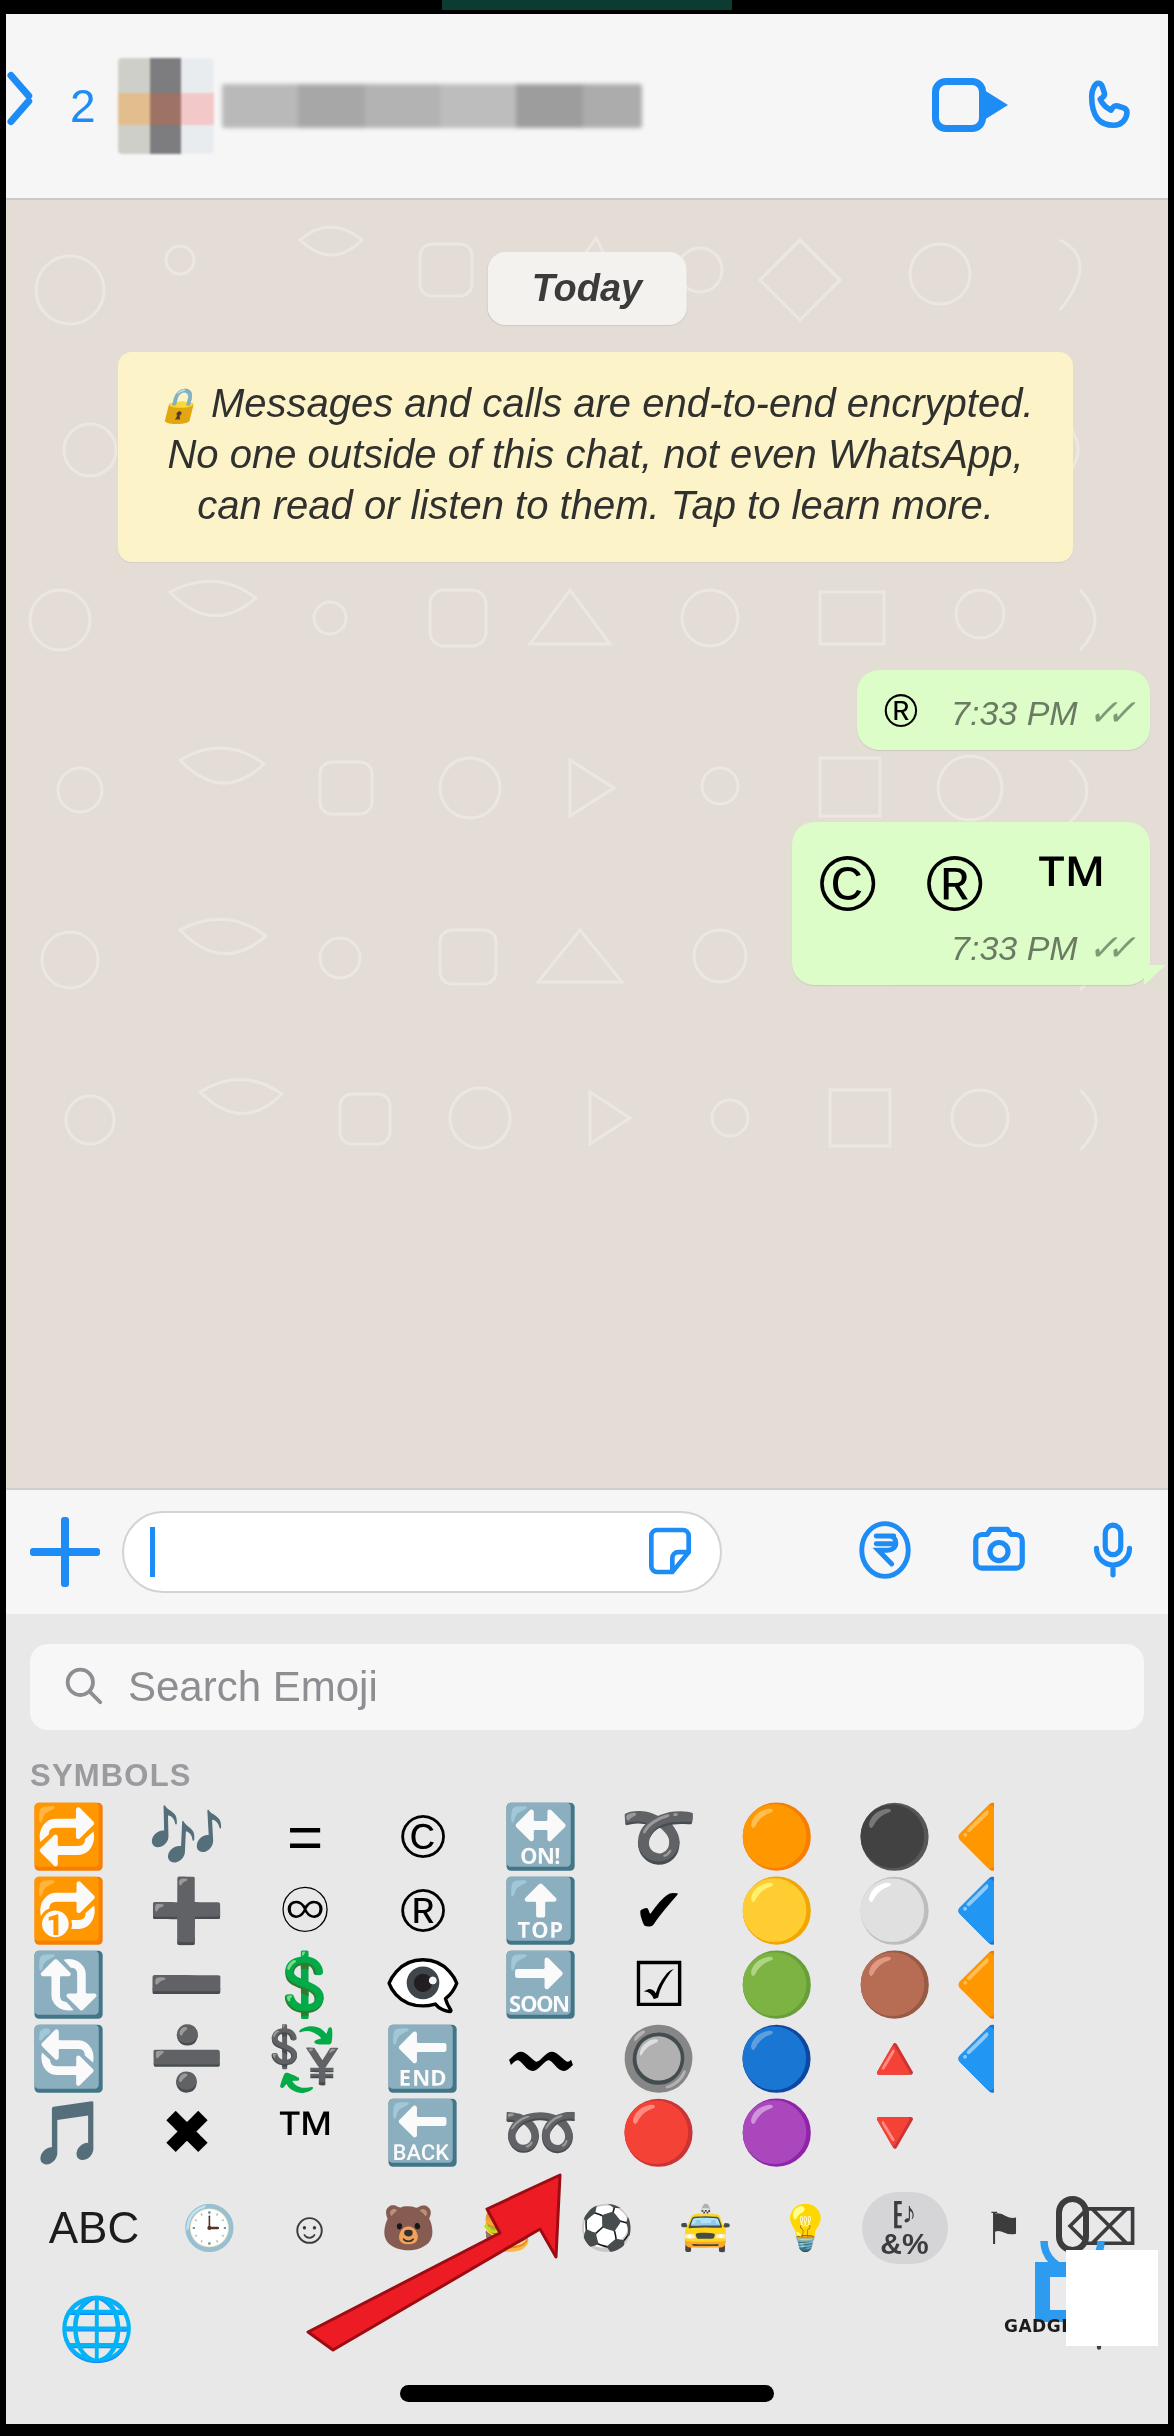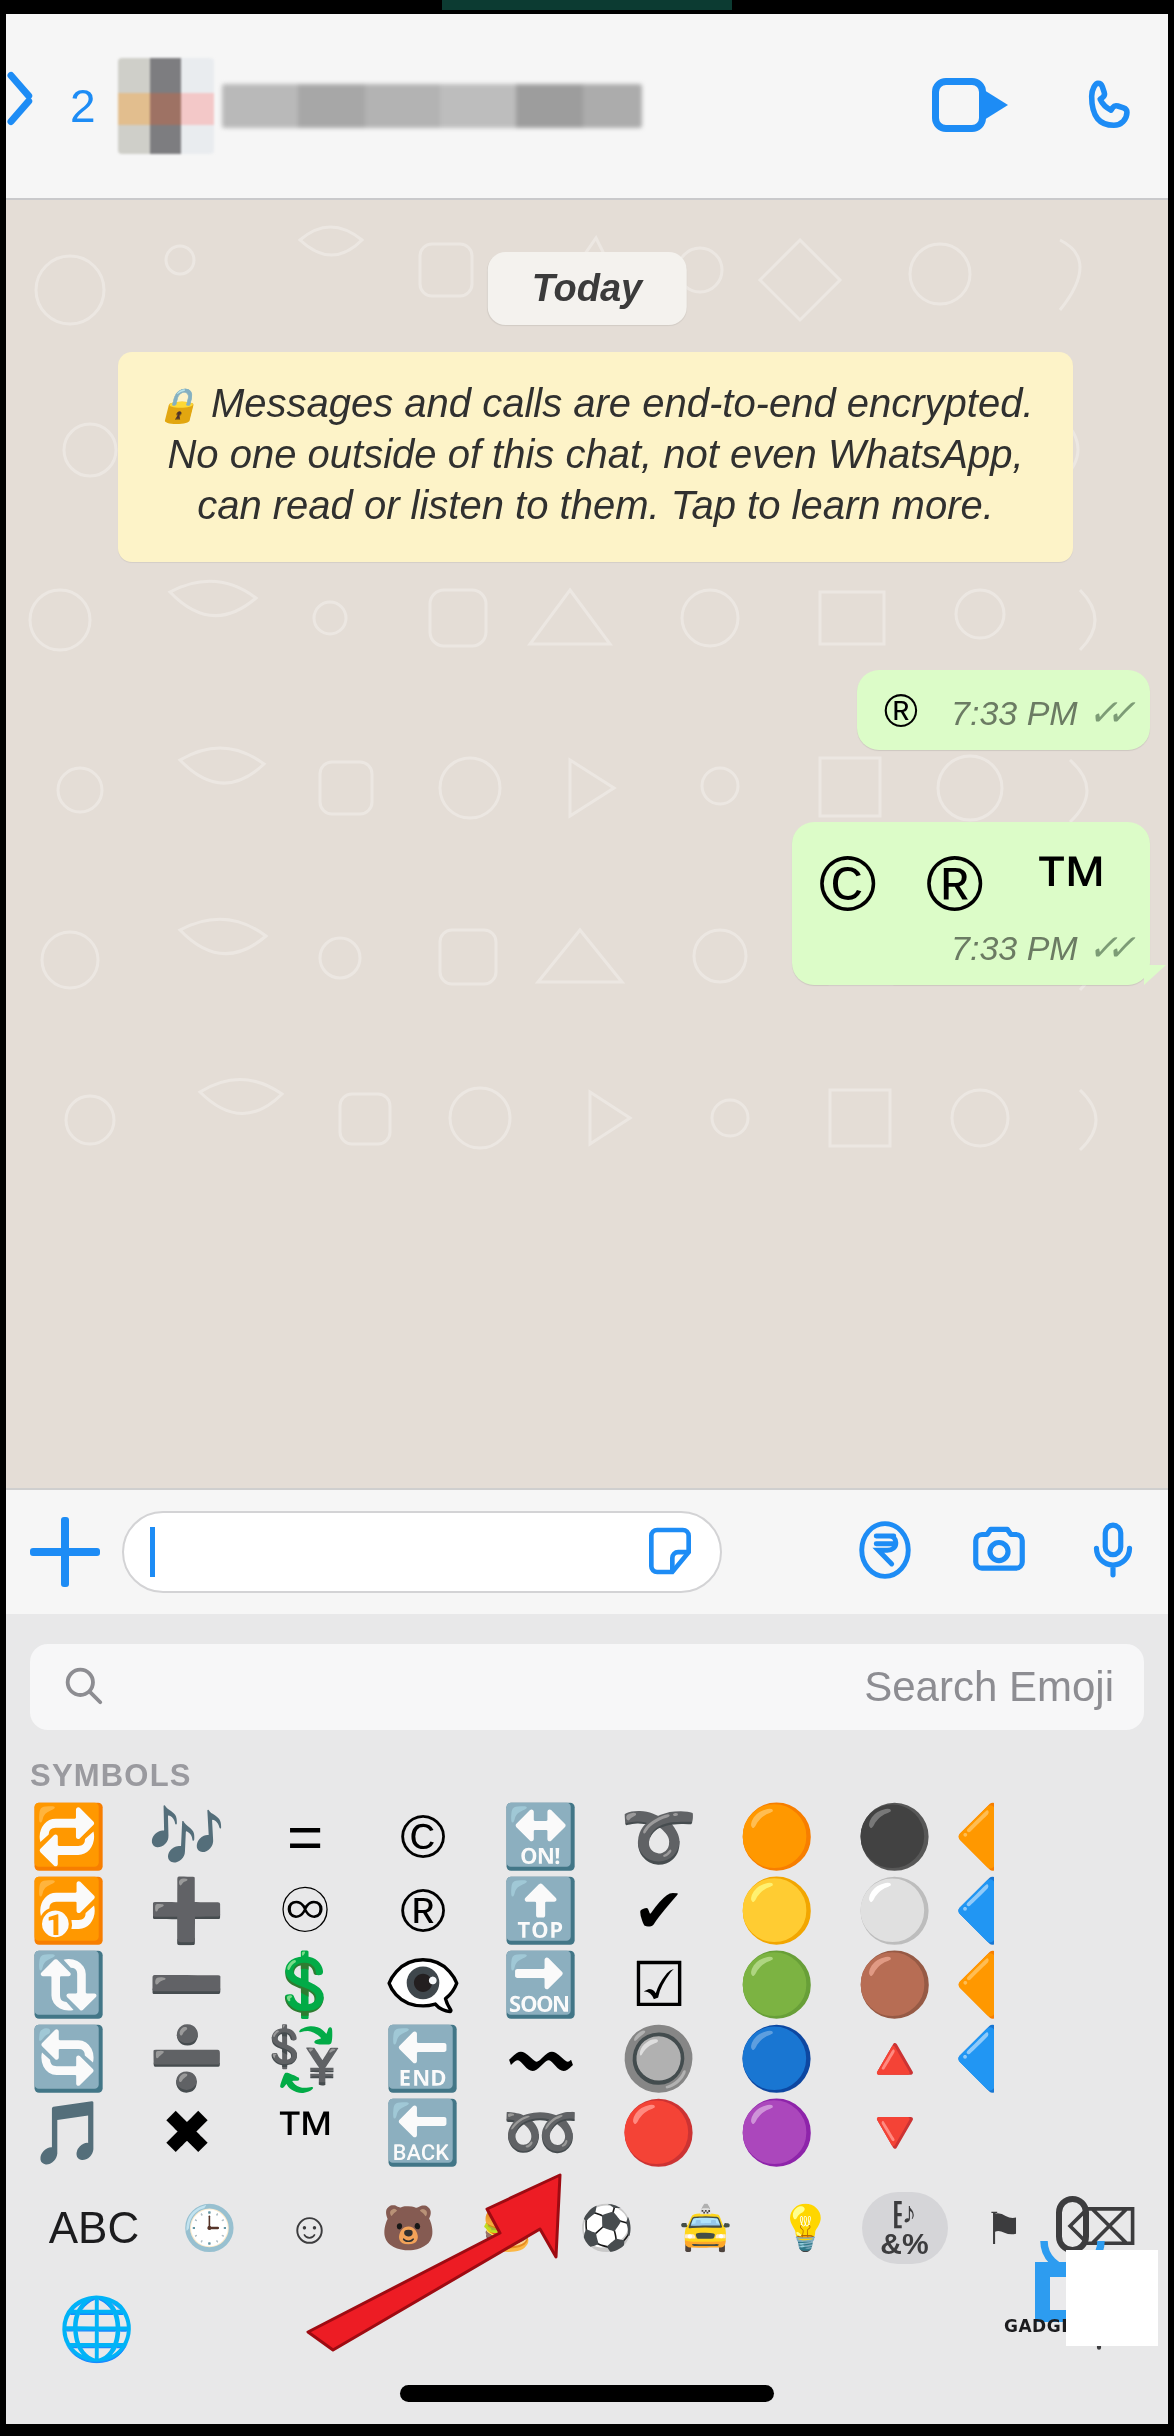--- a/index.html
+++ b/index.html
@@ -142,21 +142,21 @@
   }
   .caret { width: 5px; height: 50px; background: #1d8cf5; }
   .sticker { margin-left: auto; width: 56px; height: 58px; }
   .comp-icons { margin-left: auto; display:flex; align-items:center; gap: 52px; }
   .ic-24 { width: 62px; height: 66px; }
   
   .keyboard { flex: 0 0 auto; background:#e8e8e9; }
   .kb-search-wrap { padding: 30px 30px 0; }
   .kb-search {
     height: 86px; background:#f7f7f8; border-radius: 18px;
-    display:flex; align-items:center; padding: 0 30px; gap: 22px; justify-content: space-between;
+    display:flex; align-items:center; padding: 0 30px; gap: 22px;
   }
   .kb-search .ph { color:#8d8d92; font-size: 42px; }
   .kb-section { padding: 28px 0 6px 30px; color:#9a9a9f; font-size: 31px; font-weight: 700; letter-spacing: 1.2px; }
   .emoji-grid {
     display: grid;
     grid-template-columns: repeat(8, 118px) 40px;
     align-items: center; justify-items: center;
     padding-left: 10px;
     row-gap: 0;
   }

